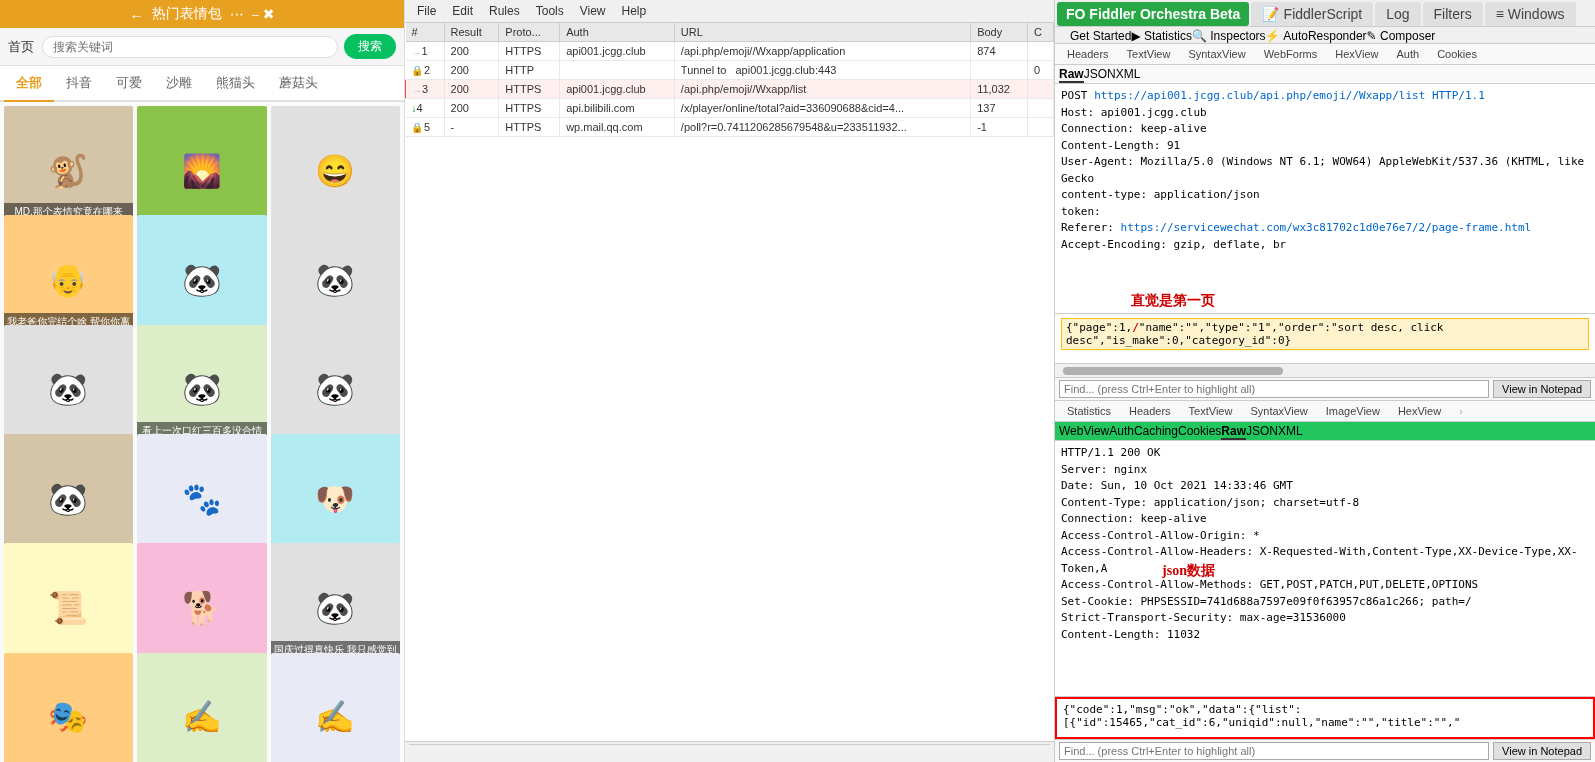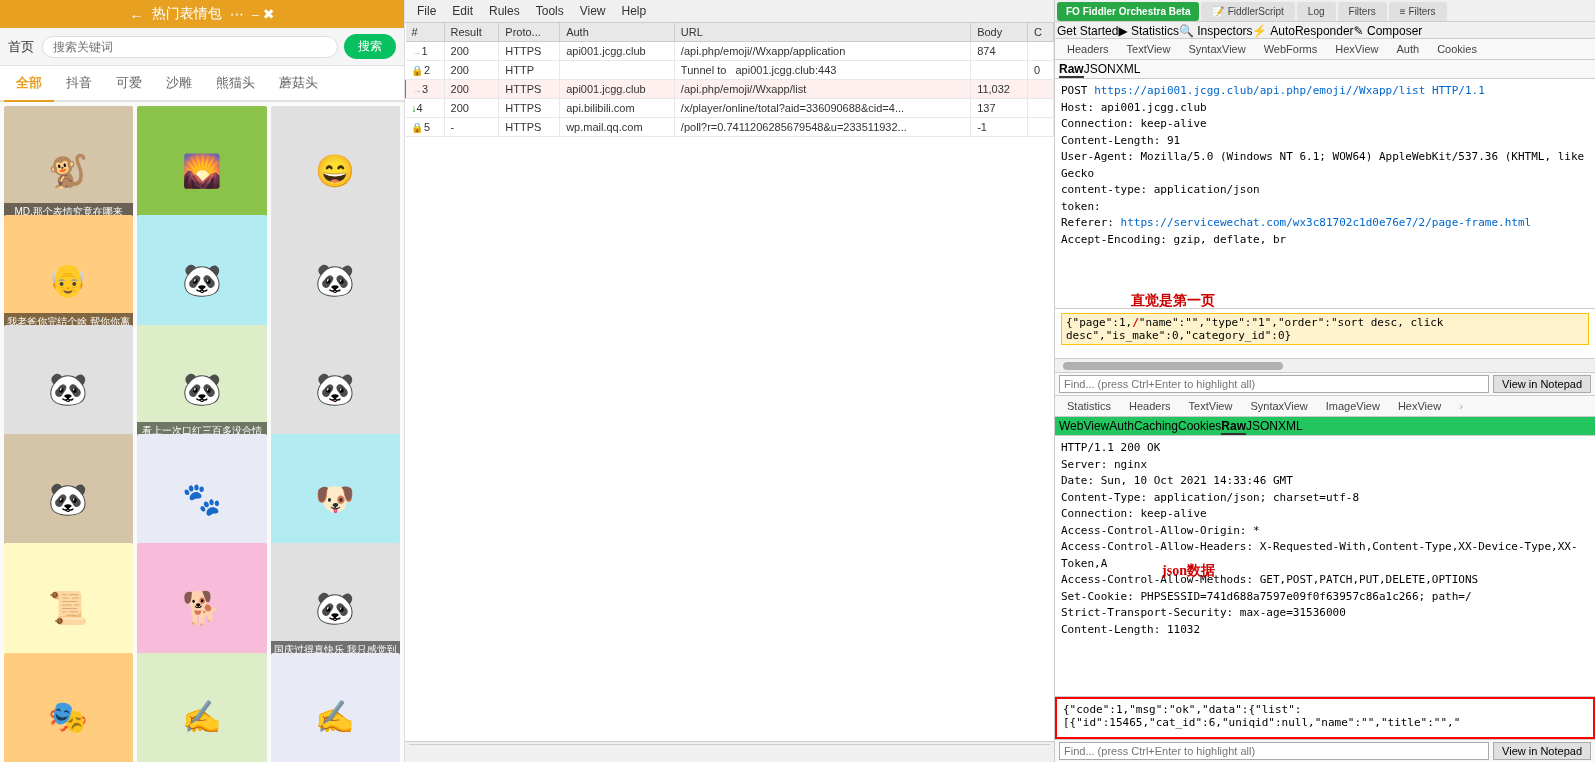--- a/index.html
+++ b/index.html
@@ -210,21 +210,21 @@
     #right-top-tabs {
       display: flex;
       background: #f0f0f0;
       border-bottom: 1px solid #ccc;
       flex-wrap: wrap;
       padding: 2px 2px 0;
     }
 
     #right-top-tabs .rtab {
       padding: 3px 10px;
-      font-size: 10px;
+      font-size: 14px;
       cursor: pointer;
       color: #444;
       border: 1px solid transparent;
       margin-right: 2px;
       background: #e0e0e0;
       border-radius: 3px 3px 0 0;
     }
 
     #right-top-tabs .rtab.logo {
       background: #28a745;
@@ -575,24 +575,24 @@
   </div>
 </div>
 
 <div id="right-panel">
 
   <div id="right-top-tabs">
     <div class="rtab logo">FO Fiddler Orchestra Beta</div>
     <div class="rtab">📝 FiddlerScript</div>
     <div class="rtab">Log</div>
     <div class="rtab">Filters</div>
-    <div class="rtab">≡ Filters</div>
-  </div>
-
-  <div style="display:flex; background:#f0f0f0; border-bottom:1px solid #ccc; padding:2px 2px 0; flex-wrap:wrap;">
+    <div class="rtab">≡ Windows</div>
+  </div>
+
+  <div style="display:flex; background:#f0f0f0; border-bottom:1px solid #ccc; padding:2px 15px 0; flex-wrap:wrap;">
     <div class="rtab">Get Started</div>
     <div class="rtab">▶ Statistics</div>
     <div class="rtab active">🔍 Inspectors</div>
     <div class="rtab">⚡ AutoResponder</div>
     <div class="rtab">✎ Composer</div>
   </div>
 
   <div id="req-tabs">
     <span class="reqtab">Headers</span>
     <span class="reqtab">TextView</span>

